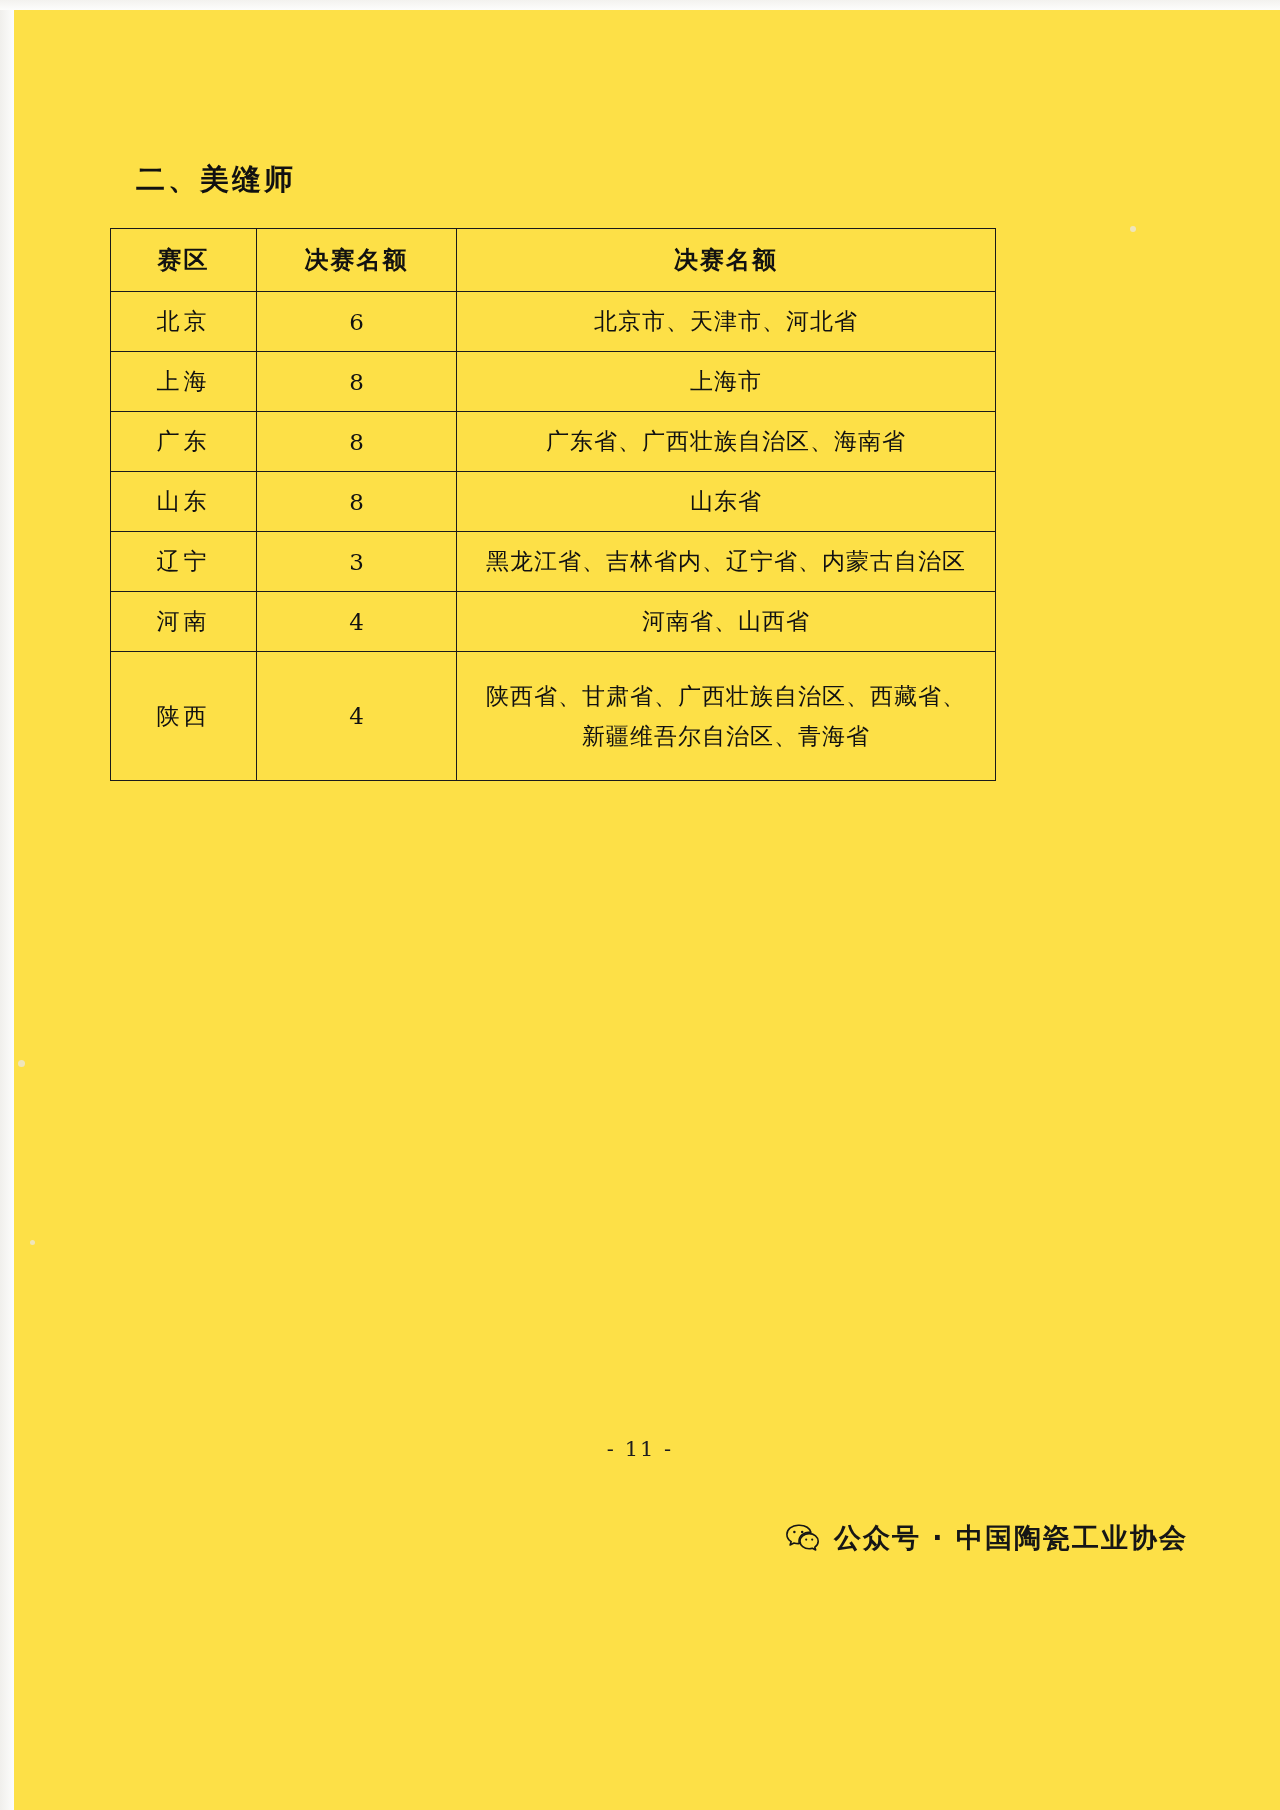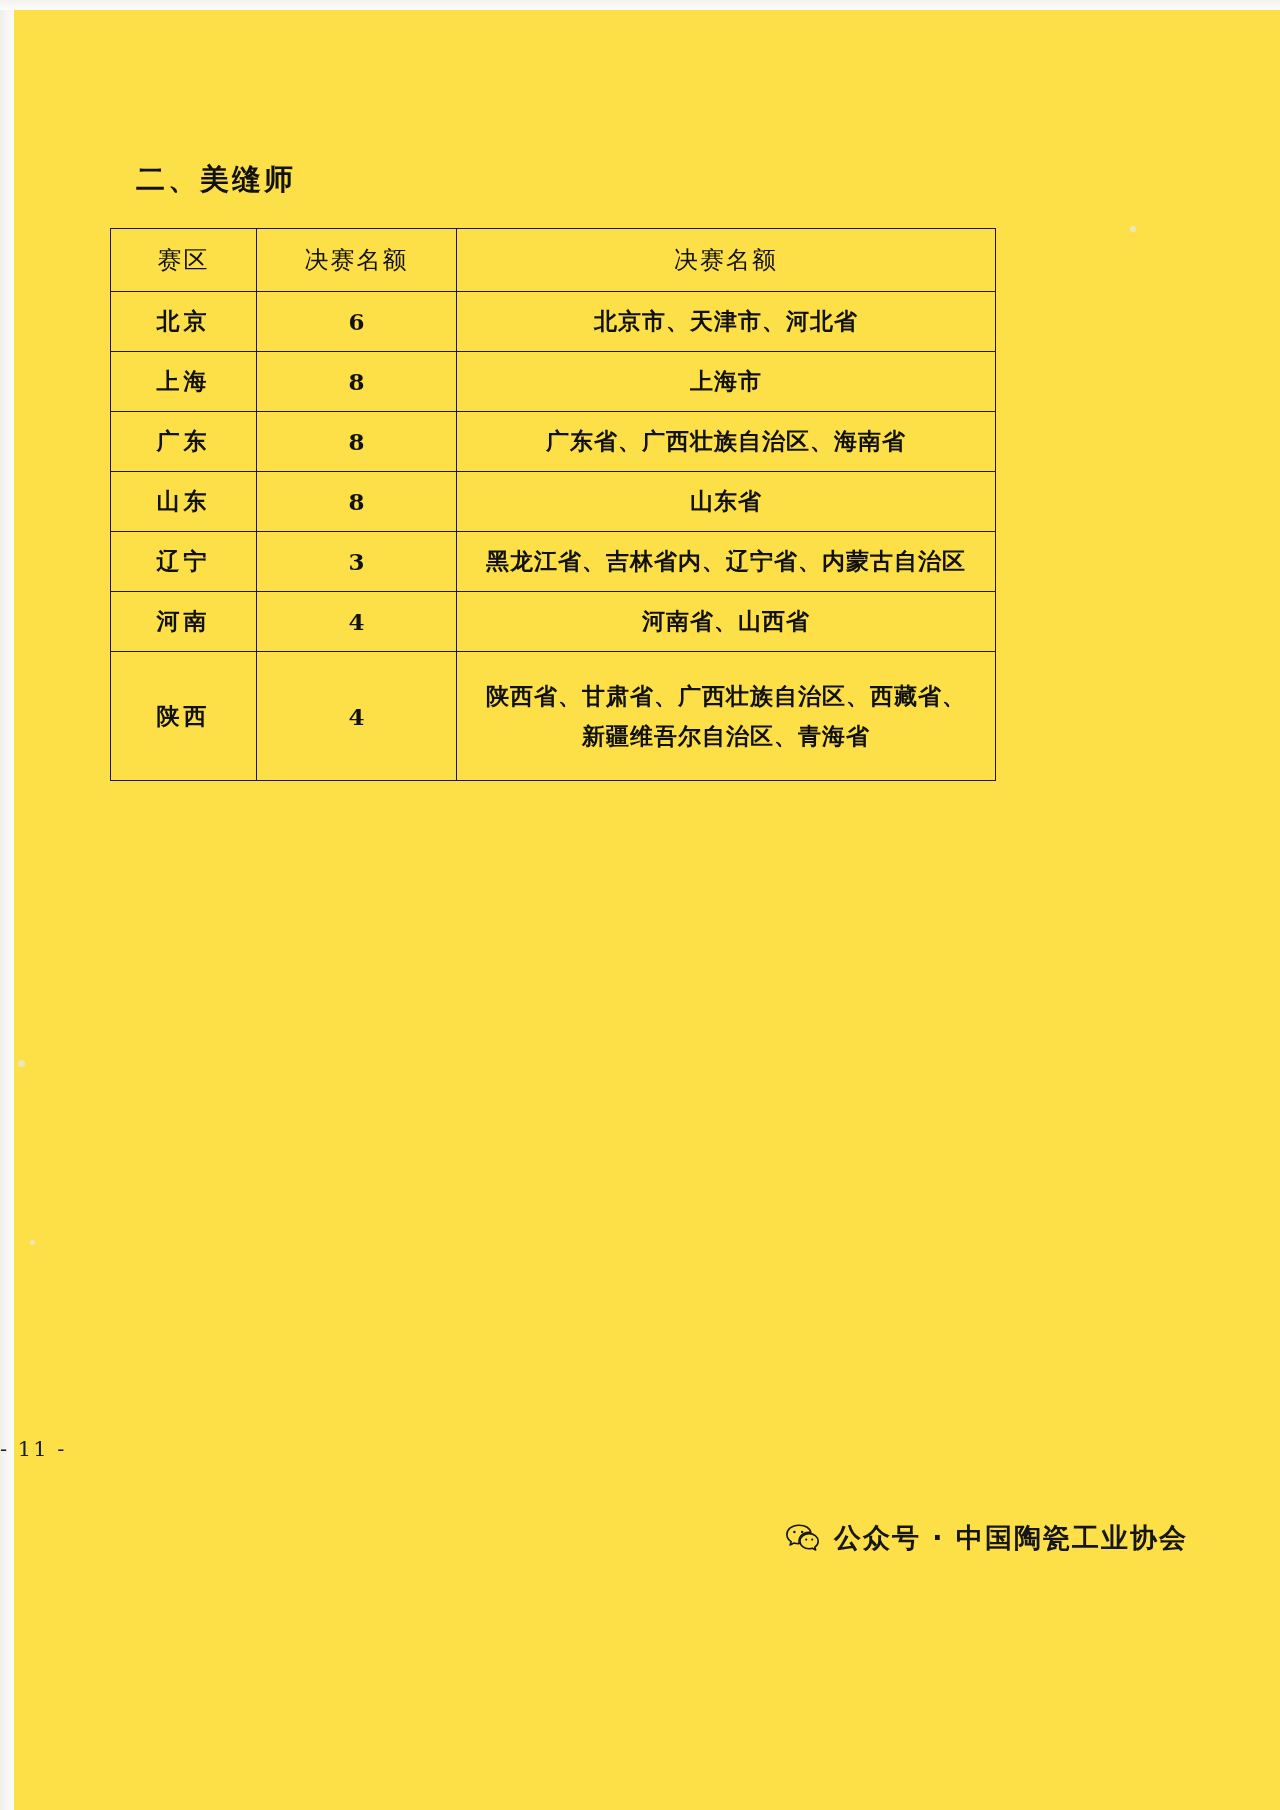--- a/index.html
+++ b/index.html
@@ -62,25 +62,25 @@
   }
   table.region-table td,
   table.region-table th {
     border: 1.6px solid #1a1a1a;
     text-align: center;
     vertical-align: middle;
     color: #111;
     font-size: 23px;
     padding: 0;
     height: 59px;
-    font-weight: bold;
+    font-weight: normal;
     font-family: "DejaVu Serif", "Liberation Serif", serif;
   }
   table.region-table thead th {
-    font-weight: 400;
+    font-weight: 700;
     font-size: 24px;
     height: 62px;
     letter-spacing: 2px;
   }
   .col-zone { width: 146px; }
   .col-quota { width: 200px; }
   .col-scope { width: 539px; }
 
   td.zone-cell { letter-spacing: 4px; }
   td.scope-cell { letter-spacing: 1px; padding: 0 10px; }
@@ -90,21 +90,21 @@
     line-height: 1.75;
     padding: 12px 14px;
   }
   tr.tall td { height: 104px; }
 
   .page-number {
     position: absolute;
     left: 0;
     right: 0;
     top: 1437px;
-    text-align: left;
+    text-align: center;
     font-size: 21px;
     color: #1d1d1d;
     letter-spacing: 2px;
     font-family: "DejaVu Serif", "Liberation Serif", serif;
   }
 
   .footer-brand {
     position: absolute;
     right: 92px;
     top: 1520px;

